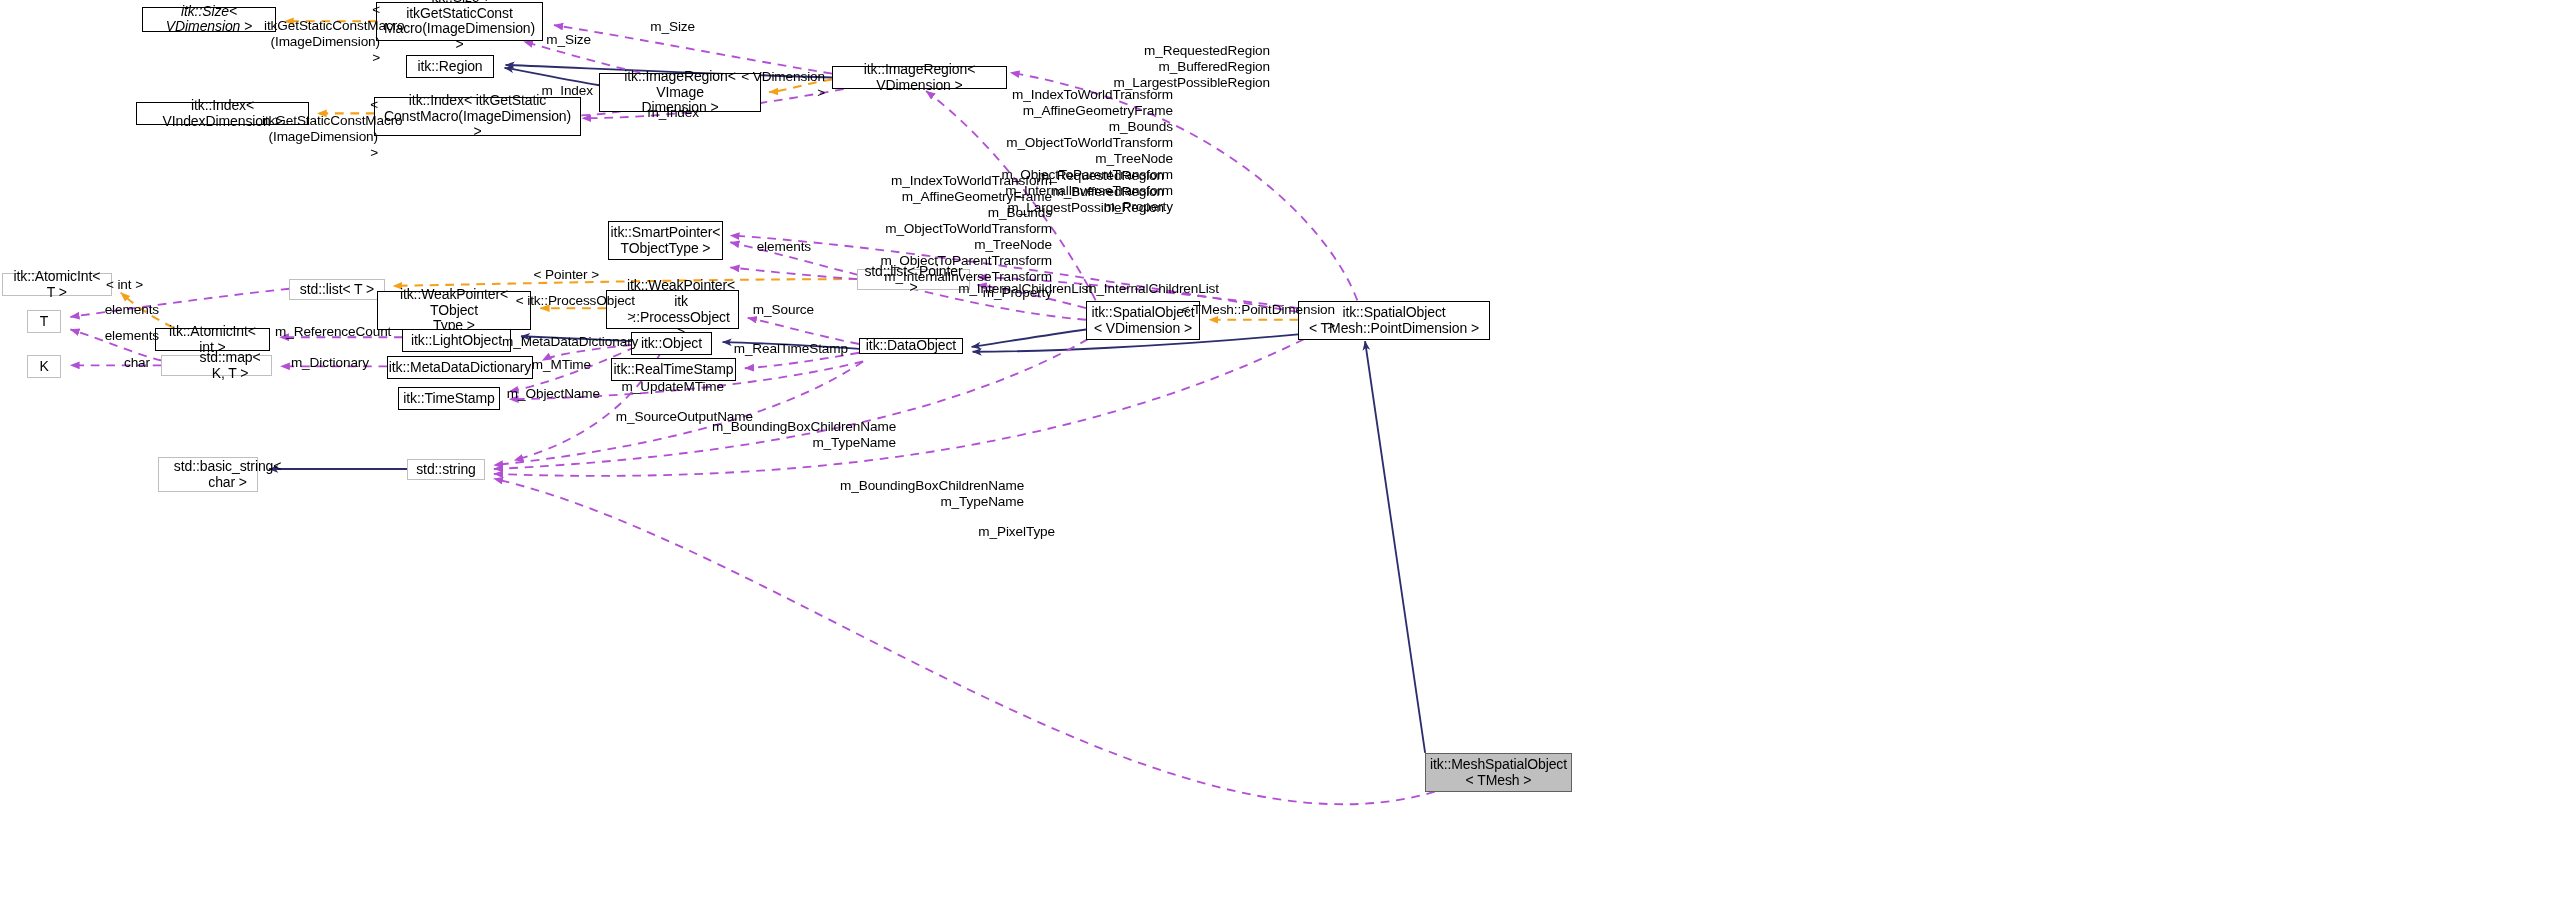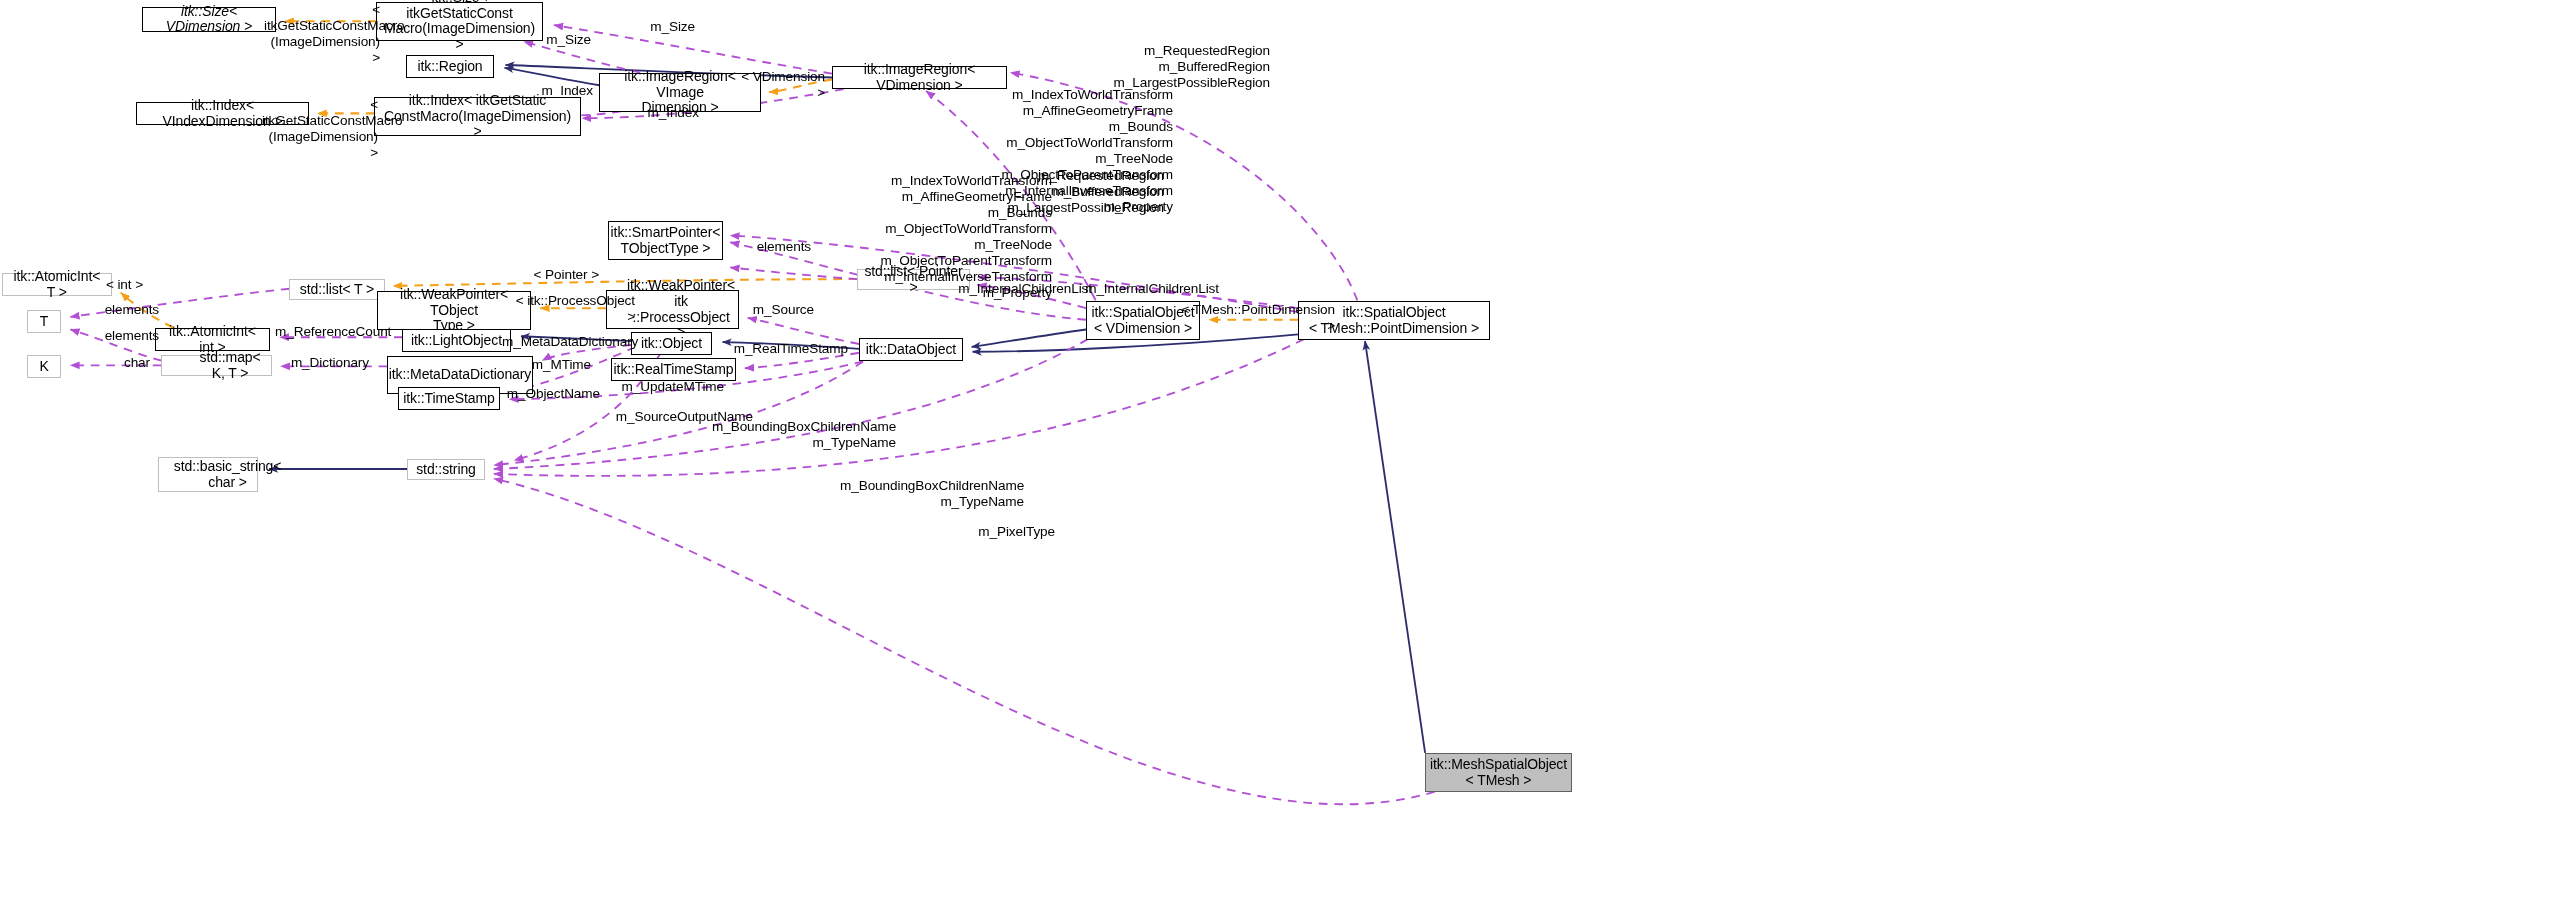--- a/index.html
+++ b/index.html
@@ -144,24 +144,24 @@
 Type &gt;</div>
       <div class="node solid" style="left: 606px; top: 290px; width: 133px; height: 39px; padding-left: 22px;">itk::WeakPointer&lt; itk
 ::ProcessObject &gt;</div>
       <div class="node solid" style="left: 1086px; top: 301px; width: 114px; height: 39px;">itk::SpatialObject
 &lt; VDimension &gt;</div>
       <div class="node solid" style="left: 1298px; top: 301px; width: 192px; height: 39px;">itk::SpatialObject
 &lt; TMesh::PointDimension &gt;</div>
       <div class="node solid" style="left: 155px; top: 328px; width: 115px; height: 23px;">itk::AtomicInt&lt; int &gt;</div>
       <div class="node solid" style="left: 402px; top: 329px; width: 109px; height: 23px;">itk::LightObject</div>
       <div class="node solid" style="left: 631px; top: 332px; width: 81px; height: 23px;">itk::Object</div>
-      <div class="node solid" style="left: 859px; top: 338px; width: 104px; height: 23px;">itk::DataObject</div>
+      <div class="node solid" style="left: 859px; top: 338px; width: 104px; height: 16px;">itk::DataObject</div>
       <div class="node light" style="left: 27px; top: 355px; width: 34px; height: 23px;">K</div>
       <div class="node light" style="left: 161px; top: 355px; width: 111px; height: 21.3px; padding-left: 32px;">std::map&lt; K, T &gt;</div>
-      <div class="node solid" style="left: 387px; top: 356px; width: 146px; height: 38px;">itk::MetaDataDictionary</div>
+      <div class="node solid" style="left: 387px; top: 356px; width: 146px; height: 23px;">itk::MetaDataDictionary</div>
       <div class="node solid" style="left: 611px; top: 358px; width: 125px; height: 23px;">itk::RealTimeStamp</div>
       <div class="node solid" style="left: 398px; top: 387px; width: 102px; height: 23px;">itk::TimeStamp</div>
       <div class="node light" style="left: 158px; top: 457px; width: 100px; height: 35px; padding-left: 44px;">std::basic_string&lt;
 char &gt;</div>
       <div class="node light" style="left: 407px; top: 459px; width: 78px; height: 21.3px;">std::string</div>
       <div class="node current" style="left: 1425px; top: 753px; width: 147px; height: 39px;">itk::MeshSpatialObject
 &lt; TMesh &gt;</div>
     </div>
   <div id="labels-layer">
       <div class="edgelabel" style="left: 264px; top: 1.9px; width: 116px;">&lt; itkGetStaticConstMacro

